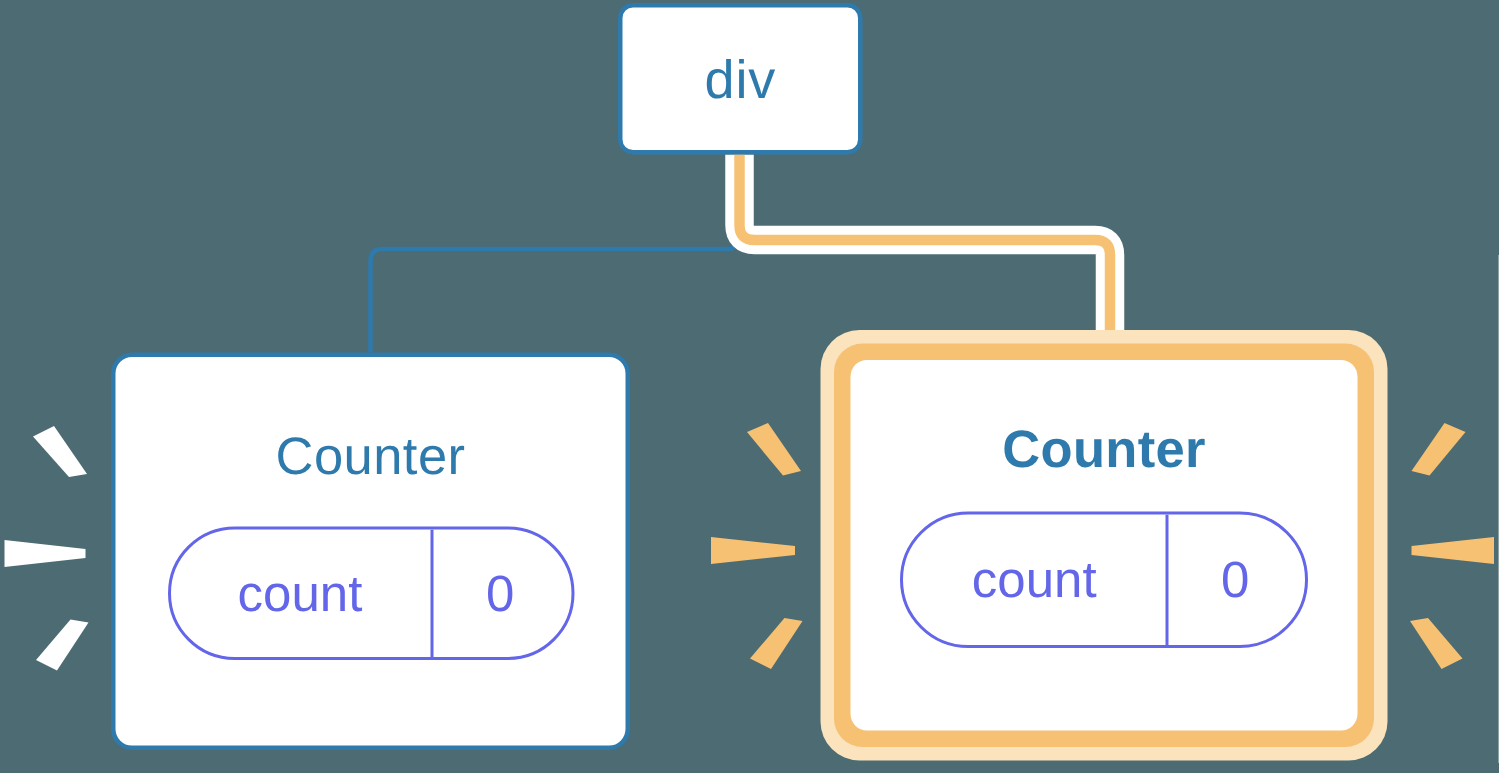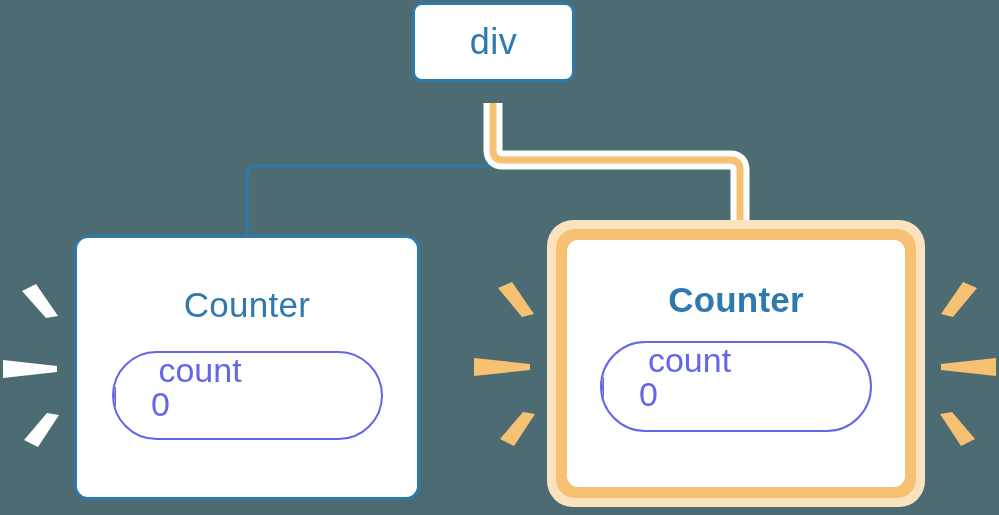--- a/index.html
+++ b/index.html
@@ -39,21 +39,21 @@
     box-sizing: border-box;
     background: #ffffff;
     display: flex;
     flex-direction: column;
     align-items: center;
   }
   .node-div {
     left: 412px;
     top: 2px;
     width: 163px;
-    height: 80px;
+    height: 101px;
     border: 3px solid #2e7aad;
     border-radius: 10px;
     justify-content: center;
   }
   .node-div .node-title {
     font-size: 36px;
     color: #2e7aad;
     letter-spacing: 0.5px;
   }
 
@@ -111,21 +111,20 @@
   }
 
   
   .state-pill {
     display: flex;
     align-items: stretch;
     border: 2px solid #6366e8;
     border-radius: 999px;
     overflow: hidden;
     background: transparent;
-    flex-direction: column;
   }
   .state-key, .state-val {
     display: flex;
     align-items: center;
     justify-content: center;
     color: #6366e8;
     font-size: 34px;
     line-height: 1;
   }
   .state-key {

